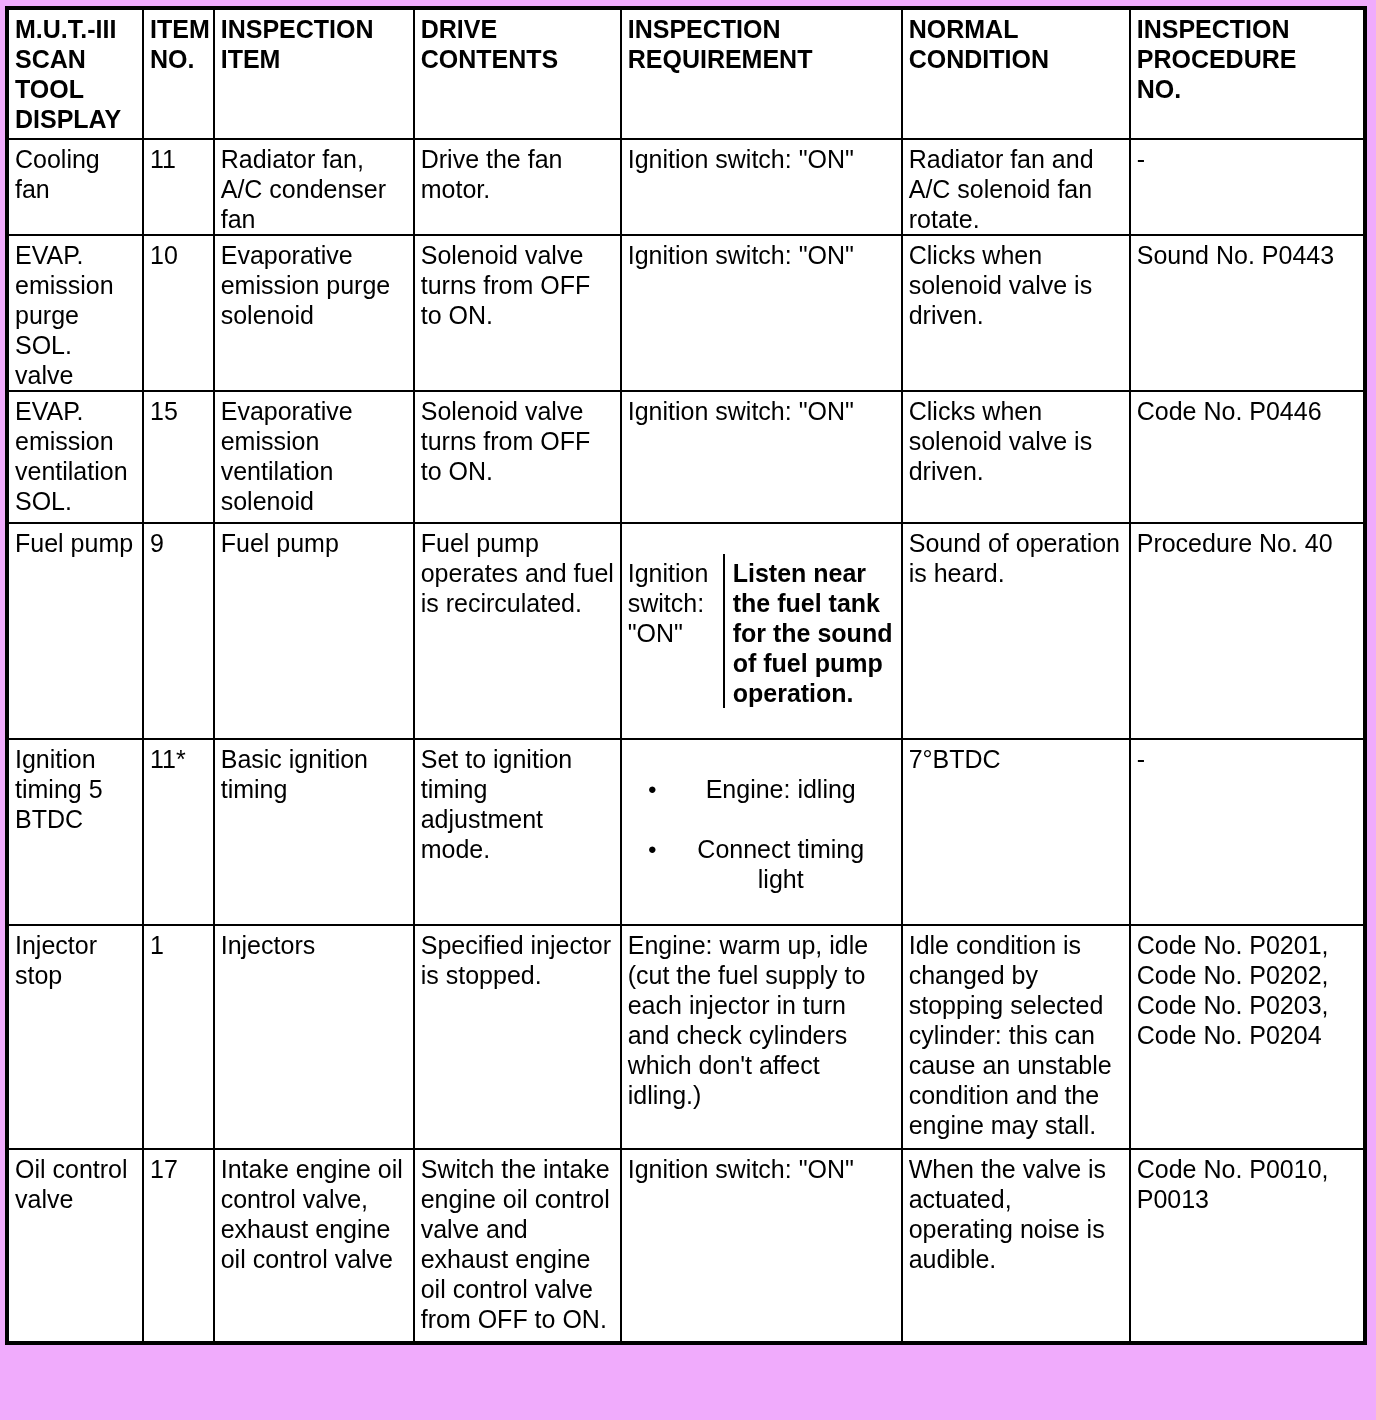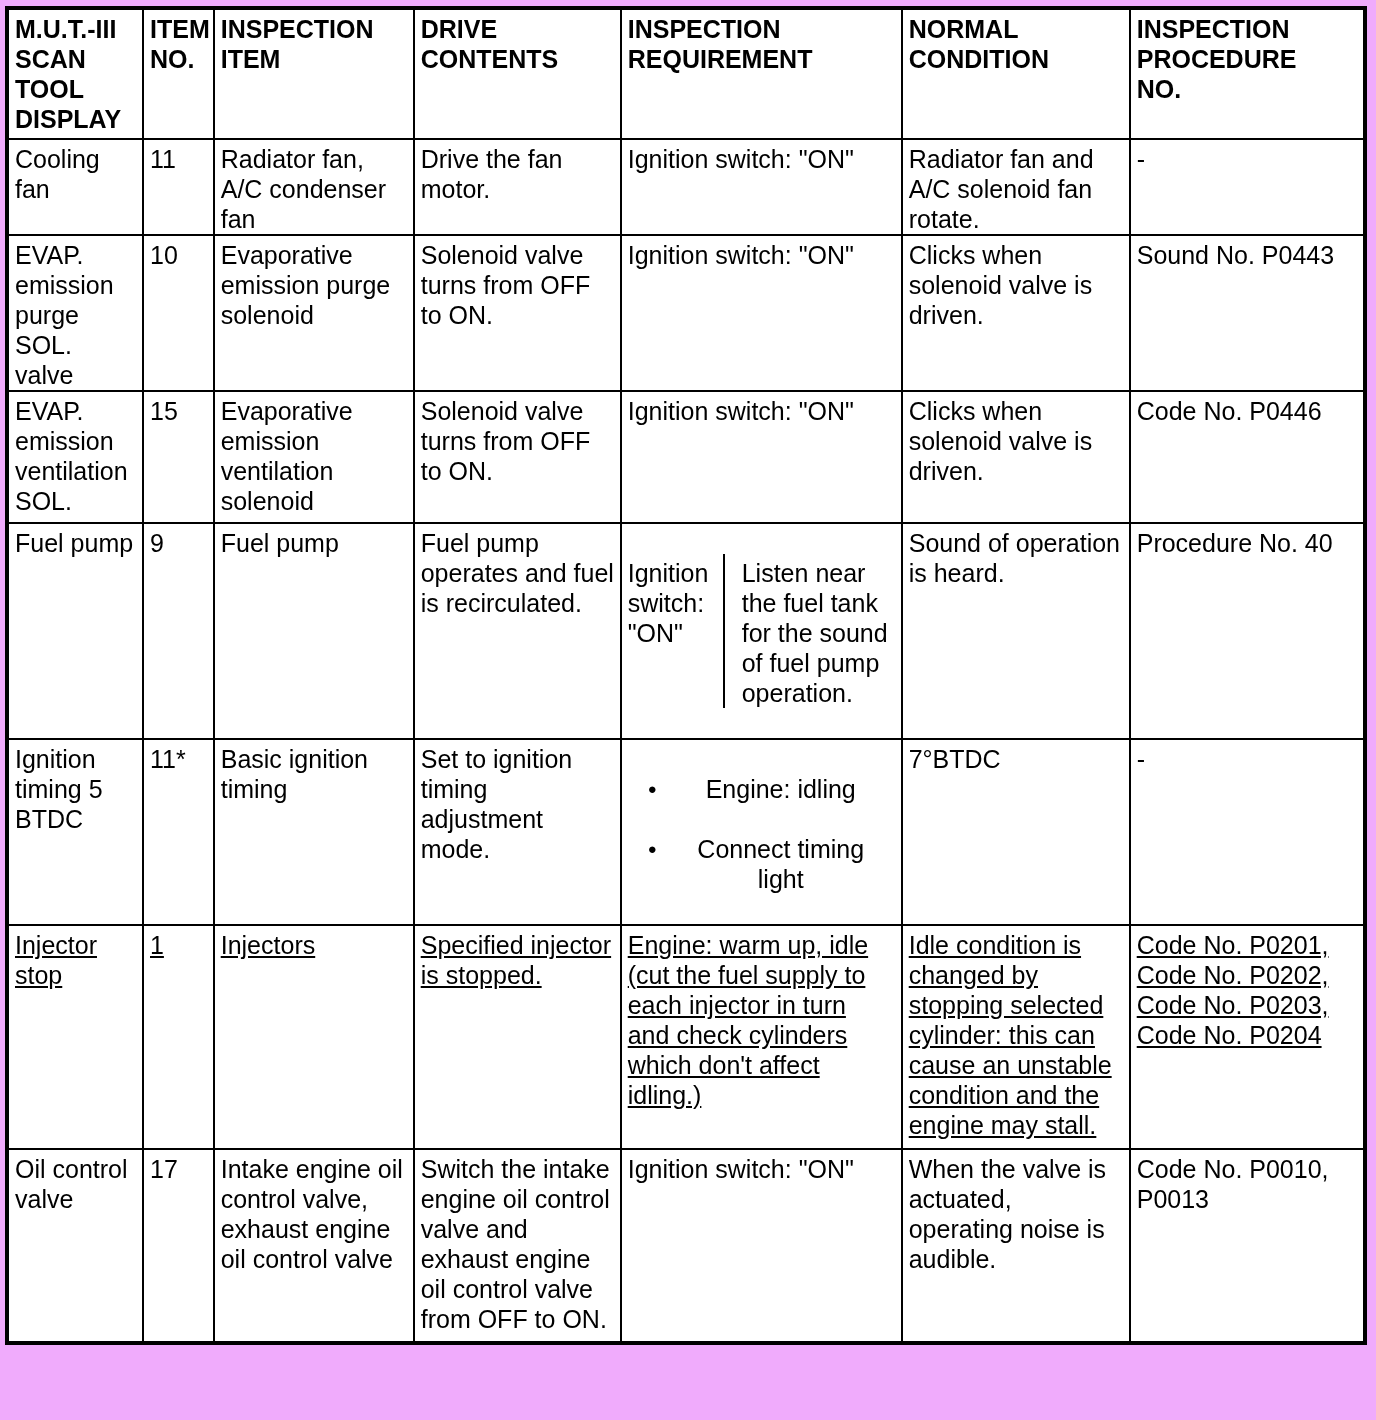--- a/index.html
+++ b/index.html
@@ -18,29 +18,29 @@
     overflow:hidden; box-sizing:border-box; font-weight:normal;
   }
   th { font-weight:bold; }
   tr.rh  { height:131px; }
   tr.r1  { height:104px; }
   tr.r2  { height:75px; }
   tr.r3  { height:134px; }
   tr.r4  { height:132px; }
   tr.r5  { height:161px;margin-left:44px; }
   tr.r6  { height:132px; }
-  tr.r7  { height:224px;text-decoration:underline; }
+  tr.r7  { height:224px; }
   tr.r8  { height:194px; }
   td.split-cell { padding:0; }
   .split-wrap { display:flex; height:100%; }
   .sub-a {
     flex:0 0 103px; border-right:2px solid #000000;
     padding:4px 2px 0 6px; box-sizing:border-box; white-space:pre-line;
   }
-  .sub-b { flex:1; padding:4px 3px 0 17px; white-space:pre-line; }
+  .sub-b { flex:1; padding:4px 3px 0 8px; white-space:pre-line;font-weight:bold; }
   .bullet-item { display:flex; }
   .bullet {
     flex:0 0 36px; padding-left:20px; font-size:15px; line-height:30px;
     box-sizing:border-box;
   }
   .bullet-text { flex:1; white-space:pre-line;text-align:center; }
 </style>
 </head>
 <body>
 

